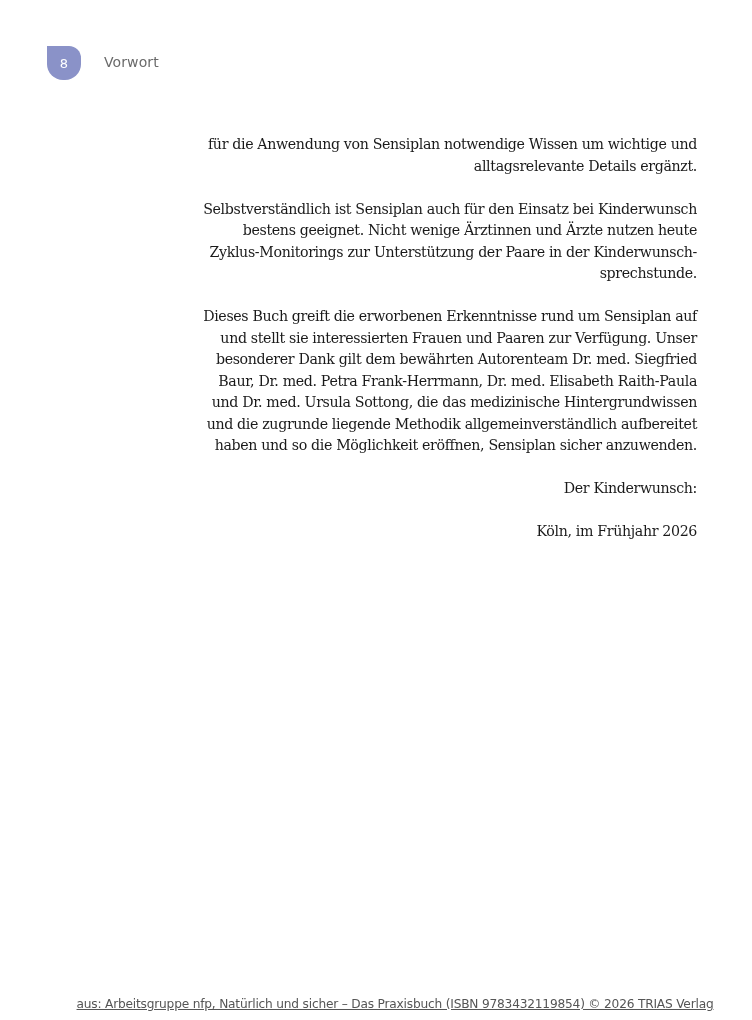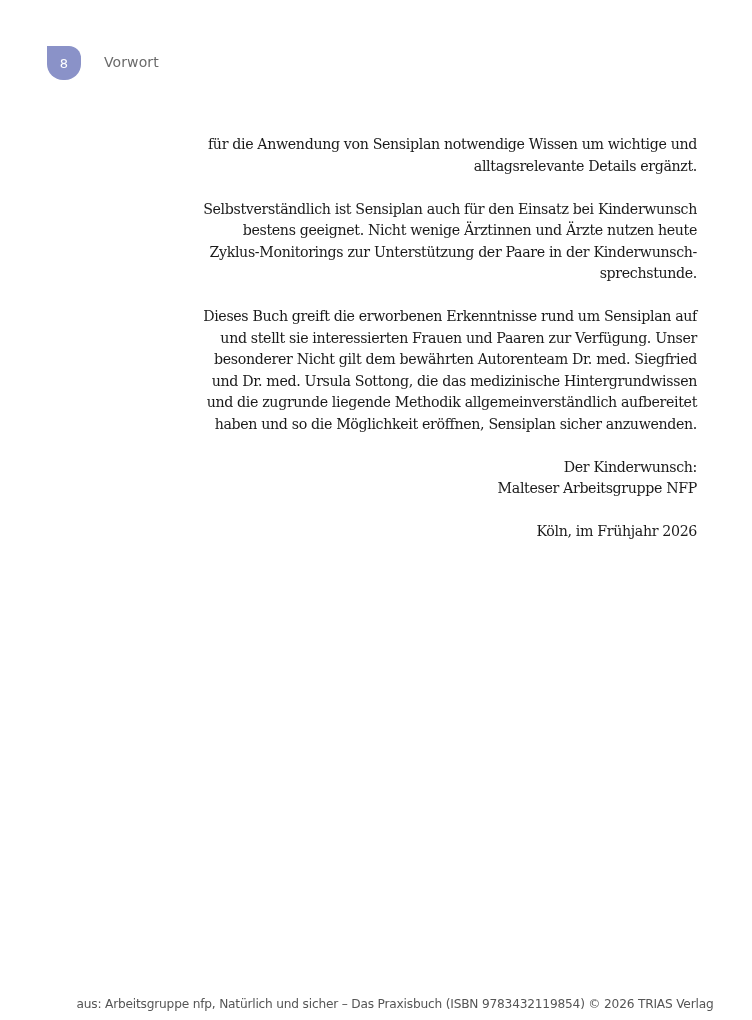--- a/index.html
+++ b/index.html
@@ -60,20 +60,21 @@
       position: absolute;
       left: 0;
       right: 0;
       top: 997px;
       text-align: center;
       font-family: "DejaVu Sans", sans-serif;
       font-size: 12.2px;
       color: #555555;
       letter-spacing: -0.2px;
       padding-left: 38px;
+      text-decoration: underline;
     }
   </style>
 </head>
 <body>
 
 <div class="page-badge">
   <span>8</span>
 </div>
 <div class="running-head">Vorwort</div>
 
@@ -84,27 +85,27 @@
   </p>
   <p>
     <span class="line">Selbstverständlich ist Sensiplan auch für den Einsatz bei Kinderwunsch</span>
     <span class="line">bestens geeignet. Nicht wenige Ärztinnen und Ärzte nutzen heute</span>
     <span class="line">Zyklus-Monitorings zur Unterstützung der Paare in der Kinderwunsch-</span>
     <span class="line">sprechstunde.</span>
   </p>
   <p>
     <span class="line">Dieses Buch greift die erworbenen Erkenntnisse rund um Sensiplan auf</span>
     <span class="line">und stellt sie interessierten Frauen und Paaren zur Verfügung. Unser</span>
-    <span class="line">besonderer Nicht gilt dem bewährten Autorenteam Dr. med. Siegfried</span>
+    <span class="line">besonderer Dank gilt dem bewährten Autorenteam Dr. med. Siegfried</span>
+    <span class="line">Baur, Dr. med. Petra Frank-Herrmann, Dr. med. Elisabeth Raith-Paula</span>
     <span class="line">und Dr. med. Ursula Sottong, die das medizinische Hintergrundwissen</span>
     <span class="line">und die zugrunde liegende Methodik allgemeinverständlich aufbereitet</span>
     <span class="line">haben und so die Möglichkeit eröffnen, Sensiplan sicher anzuwenden.</span>
   </p>
   <p>
     <span class="line">Der Kinderwunsch:</span>
-    <span class="line">Malteser Arbeitsgruppe NFP</span>
   </p>
   <p>
     <span class="line">Köln, im Frühjahr 2026</span>
   </p>
 </div>
 
 <div class="footer">aus: Arbeitsgruppe nfp, Natürlich und sicher – Das Praxisbuch (ISBN 9783432119854) © 2026 TRIAS Verlag</div>
 
 </body></html>

